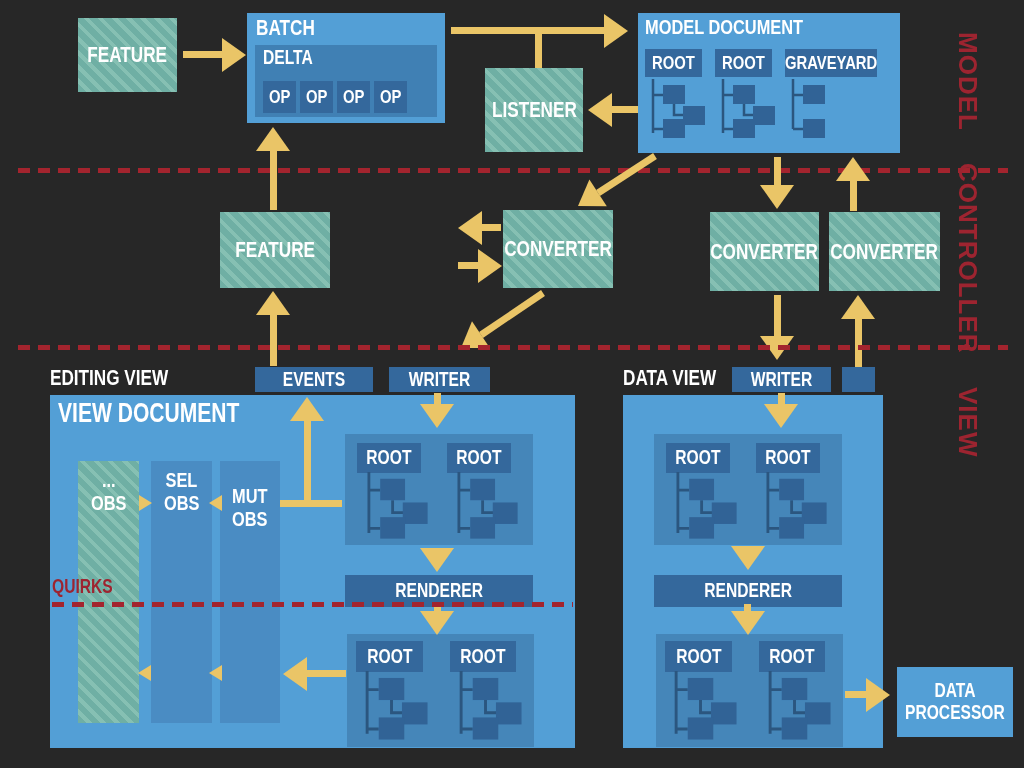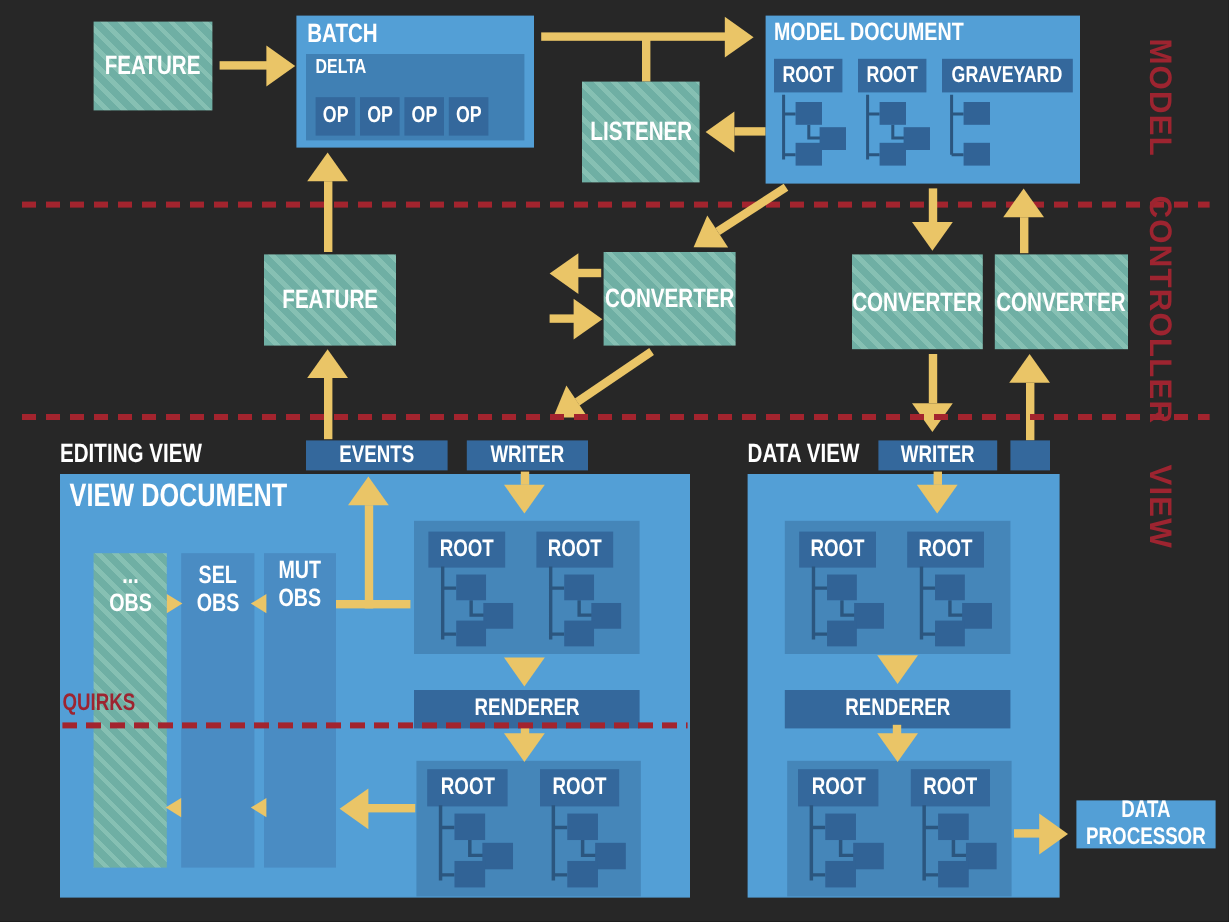--- a/index.html
+++ b/index.html
@@ -53,21 +53,21 @@
   <div class="abs teal cen" style="left:78px;top:18px;width:99px;height:74px">
     <span class="lbl cx" style="font-size:22px">FEATURE</span>
   </div>
 
   <div class="sh" style="left:183px;top:51px;width:41px;height:7px"></div>
   <div class="hd rgt" style="left:222px;top:38px"></div>
 
   <div class="abs blue" style="left:247px;top:13px;width:198px;height:110px">
     <div class="lbl abs" style="left:9px;top:3px;font-size:22px"><span class="cxl">BATCH</span></div>
     <div class="abs mid" style="left:8px;top:32px;width:182px;height:72px">
-      <div class="lbl abs" style="left:8px;top:2px;font-size:17px"><span class="cxl">DELTA</span></div>
+      <div class="lbl abs" style="left:8px;top:2px;font-size:20px"><span class="cxl">DELTA</span></div>
       <div class="abs dark cen" style="left:8px;top:36px;width:33px;height:32px">
           <span class="lbl cx" style="font-size:19px">OP</span>
         </div>
       <div class="abs dark cen" style="left:45px;top:36px;width:33px;height:32px">
           <span class="lbl cx" style="font-size:19px">OP</span>
         </div>
       <div class="abs dark cen" style="left:82px;top:36px;width:33px;height:32px">
           <span class="lbl cx" style="font-size:19px">OP</span>
         </div>
       <div class="abs dark cen" style="left:119px;top:36px;width:33px;height:32px">
@@ -88,21 +88,21 @@
   <div class="hd lft" style="left:588px;top:93px"></div>
 
   <div class="abs blue" style="left:638px;top:13px;width:262px;height:140px">
     <div class="lbl abs" style="left:7px;top:3px;font-size:21px"><span class="cxl">MODEL DOCUMENT</span></div>
     <div class="abs dark cen" style="left:7px;top:36px;width:57px;height:28px">
         <span class="lbl cx" style="font-size:19px">ROOT</span>
       </div>
     <div class="abs dark cen" style="left:77px;top:36px;width:57px;height:28px">
         <span class="lbl cx" style="font-size:19px">ROOT</span>
       </div>
-    <div class="abs dark cen" style="left:147px;top:36px;width:109px;height:28px">
+    <div class="abs dark cen" style="left:147px;top:36px;width:92px;height:28px">
         <span class="lbl cx" style="font-size:19px">GRAVEYARD</span>
       </div>
     <svg style="left:9px;top:64px" width="60" height="66" viewBox="0 0 60 62">
         <use href="#tree3"></use>
       </svg>
     <svg style="left:79px;top:64px" width="60" height="66" viewBox="0 0 60 62">
         <use href="#tree3"></use>
       </svg>
     <svg style="left:149px;top:64px" width="60" height="66" viewBox="0 0 60 62">
         <use href="#tree2"></use>
@@ -178,21 +178,21 @@
         <span class="cx">OBS</span>
       </div>
     </div>
     <div class="abs obsb" style="left:101px;top:66px;width:61px;height:262px">
       <div class="lbl cen" style="margin-top:8px;font-size:21px;flex-direction:column">
         <span class="cx">SEL</span>
         <span class="cx">OBS</span>
       </div>
     </div>
     <div class="abs obsb" style="left:170px;top:66px;width:60px;height:262px">
-      <div class="lbl cen" style="margin-top:4px;font-size:21px;flex-direction:column">
+      <div class="lbl cen" style="margin-top:24px;font-size:21px;flex-direction:column">
         <span class="cx">MUT</span>
         <span class="cx">OBS</span>
       </div>
     </div>
 
     <div class="lbl abs red" style="left:2px;top:181px;font-size:20px"><span class="cxl">QUIRKS</span></div>
 
     <div class="abs panel" style="left:295px;top:39px;width:188px;height:111px">
       <div class="abs dark cen" style="left:12px;top:9px;width:64px;height:30px">
           <span class="lbl cx" style="font-size:20px">ROOT</span>
@@ -293,21 +293,21 @@
   </div>
 
   <div class="sh" style="left:778px;top:393px;width:7px;height:11px"></div>
   <div class="hd down" style="left:764px;top:404px"></div>
   <div class="hd down" style="left:731px;top:546px"></div>
   <div class="sh" style="left:744px;top:604px;width:7px;height:8px"></div>
   <div class="hd down" style="left:731px;top:611px"></div>
   <div class="sh" style="left:845px;top:691px;width:23px;height:7px"></div>
   <div class="hd rgt" style="left:866px;top:678px"></div>
 
-  <div class="abs blue cen" style="left:897px;top:667px;width:116px;height:40px;padding:0 18px;box-sizing:border-box">
+  <div class="abs blue cen" style="left:897px;top:667px;width:116px;height:70px;padding:0 18px;box-sizing:border-box">
     <span class="lbl cx" style="font-size:20px;white-space:normal;width:130px">DATA PROCESSOR</span>
   </div>
 
   <div class="vlabel cen" style="left:950px;top:40px;height:82px;width:34px">MODEL</div>
   <div class="vlabel cen" style="left:950px;top:183px;height:150px;width:34px">CONTROLLER</div>
   <div class="vlabel cen" style="left:950px;top:386px;height:72px;width:34px">VIEW</div>
 
 </div>
 
 </body></html>

